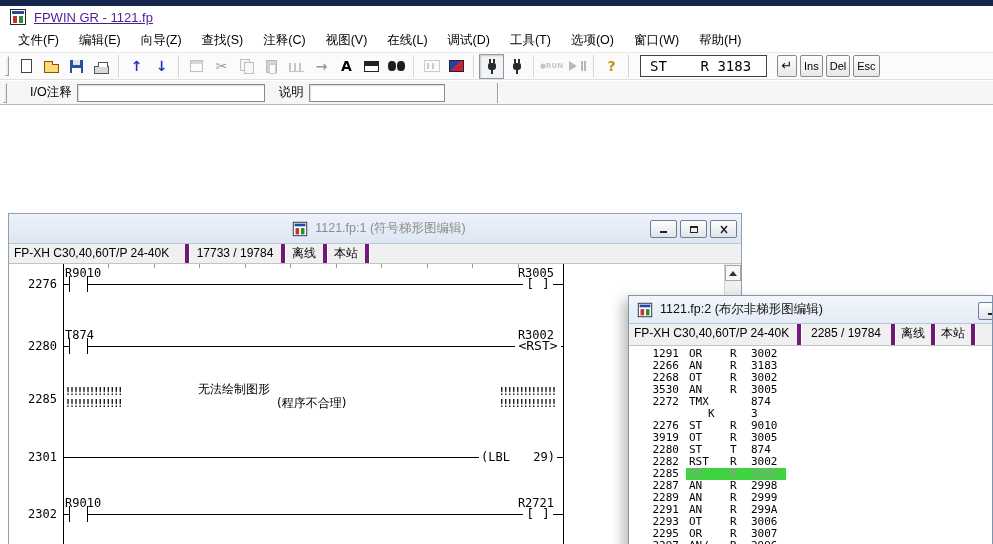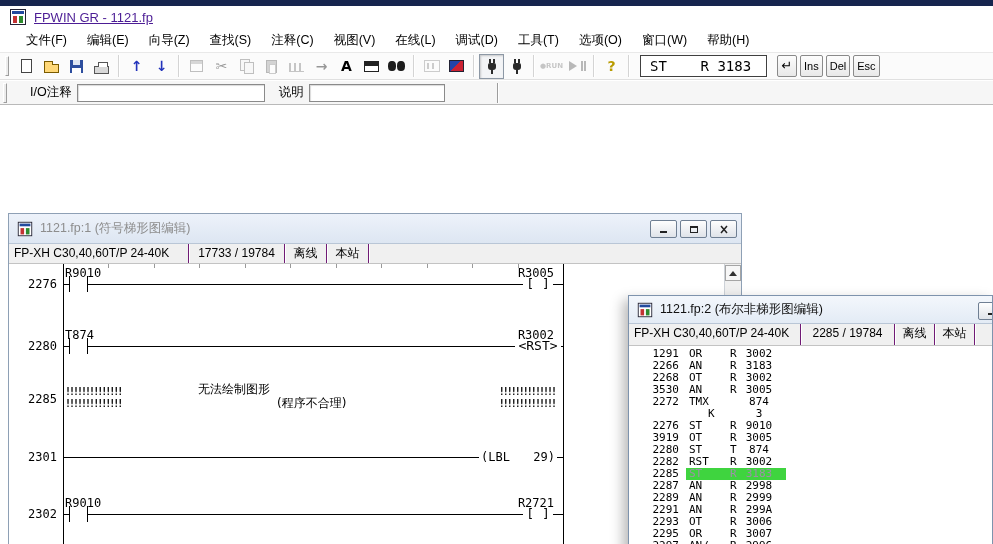--- a/index.html
+++ b/index.html
@@ -3,21 +3,21 @@
 <meta charset="utf-8">
 <style>
   * { margin:0; padding:0; box-sizing:border-box; }
   html,body { width:993px; height:544px; overflow:hidden; }
   body { position:relative; background:#fff; font-family:"Liberation Sans","DejaVu Sans",sans-serif; font-size:12px; color:#000; }
 
   
   #top-strip { position:absolute; left:0; top:0; width:993px; height:6px; background:#16254e; }
   #main-titlebar { position:absolute; left:0; top:6px; width:993px; height:22px; background:#fff; display:flex; align-items:center; padding-left:10px; }
   #main-title { margin-left:8px; font-size:13px; color:#4c1d95;text-decoration:underline; }
-  #menubar { position:absolute; left:0; top:28px; width:993px; height:24px; background:#fff; display:flex; align-items:flex-end; padding-left:16px; }
+  #menubar { position:absolute; left:0; top:28px; width:993px; height:24px; background:#fff; display:flex; align-items:flex-end; padding-left:8px; }
   .menu-item { padding:3px 10px; font-size:12.5px; cursor:default; }
   #toolbar { position:absolute; left:0; top:52px; width:993px; height:28px; background:#fbfbfb; border-top:1px solid #e9e9e9; border-bottom:1px solid #e0e0e0; display:flex; align-items:center; padding-left:2px; }
   #iobar { position:absolute; left:0; top:81px; width:993px; height:24px; background:#f6f6f6; border-bottom:1px solid #b9b9b9; display:flex; align-items:center; }
   #mdi { position:absolute; left:0; top:105px; width:993px; height:439px; background:#ffffff; }
 
   .grip { width:4px; height:20px; margin:0 5px 0 3px; border:1px solid; border-color:#ffffff #9d9d9d #9d9d9d #ffffff; background:#ececec; }
   .tsep { width:2px; height:22px; margin:0 4px; border-left:1px solid #d4d4d4; border-right:1px solid #ffffff; }
   .tbtn { width:25px; height:25px; display:flex; align-items:center; justify-content:center; position:relative; }
   .tbtn.framed { border:1px solid #8d98a5; background:#f3f4f6; box-shadow:inset 1px 1px 2px rgba(0,0,0,.18); }
   .tbtn.disabled { opacity:.40; filter:grayscale(1); }
@@ -62,31 +62,31 @@
   .io-input { height:18px; background:#fff; border:1px solid #8a8a8a; box-shadow:inset 1px 1px 1px rgba(0,0,0,.15); font-size:12px; padding:0 3px; }
   #io-comment-input { width:188px; margin-right:14px; }
   #io-desc-input { width:136px; }
   #iobar .io-endcap { width:2px; height:20px; margin-left:52px; border-left:1px solid #9d9d9d; border-right:1px solid #fff; }
 
   
   .child-win { position:absolute; border:1px solid #8ea0b5; background:#fff; overflow:hidden; }
   #win1 { left:8px; top:108px; width:734px; height:436px; z-index:1; }
   #win2 { left:628px; top:190px; width:365px; height:354px; z-index:5; box-shadow:-5px 5px 12px rgba(0,0,0,.28); border-color:#7e93ad; }
   .win-titlebar { height:30px; display:flex; align-items:center; padding-left:8px; border-bottom:1px solid #b9c6d6; position:relative; }
-  #win1 .win-titlebar { background:linear-gradient(#edf2fa,#dde6f2); }
+  #win1 .win-titlebar { background:linear-gradient(#edf2fa,#dde6f2);justify-content:center; }
   #win2 .win-titlebar { height:28px; background:linear-gradient(#f3f7fc,#e3ebf5); }
   .win-title { margin-left:7px; font-size:12.5px; }
   #win1 .win-title { color:#8d8d8d; }
   #win2 .win-title { color:#111; }
   .cap-btns { position:absolute; right:4px; top:6px; display:flex; gap:3px; }
   .cap-btn { width:27px; height:18px; background:linear-gradient(#fefefe,#dfe3e9); border:1px solid #6f7f93; border-radius:2px; display:flex; align-items:center; justify-content:center; }
   .win-statusbar { display:flex; align-items:center; background:#f0f0f0; border-bottom:1px solid #c3c3c3; font-size:12px; }
   #win1 .win-statusbar { height:20px; }
   #win2 .win-statusbar { height:22px; }
-  .st-cell { height:100%; line-height:19px; padding:0 5px; border-right:1px solid #701a75; box-shadow:1px 0 0 #fff; white-space:nowrap; overflow:hidden; }
+  .st-cell { height:100%; line-height:19px; padding:0 5px; border-right:4px solid #701a75; box-shadow:1px 0 0 #fff; white-space:nowrap; overflow:hidden; }
   .st-center { text-align:center; }
 
   
   #ladder-client { position:relative; width:100%; height:386px; background:#fff; }
   #ladder-svg { position:absolute; left:0; top:0; }
   #win1-scrollbar { position:absolute; right:0; top:0; width:17px; bottom:0; background:#f0f0f0; border-left:1px solid #cdd2d8; }
   #win1-scroll-up { width:16px; height:16px; margin-top:1px; background:#f7f7f7; border:1px solid #a5a5a5; display:flex; align-items:center; justify-content:center; }
   #win1-scroll-up::before { content:""; border-left:4px solid transparent; border-right:4px solid transparent; border-bottom:5px solid #333; }
   .ll { stroke:#000; stroke-width:1; shape-rendering:crispEdges; }
   .tick { stroke:#999; stroke-width:1; shape-rendering:crispEdges; }
@@ -95,21 +95,21 @@
   text.cjk { font-family:"DejaVu Sans","Liberation Sans",sans-serif; font-size:12px; fill:#000; }
   text.marks { font-family:"DejaVu Sans Mono",monospace; font-size:10px; font-weight:bold; letter-spacing:-2px; fill:#000; }
 
   
   #bool-list { position:relative; background:#fff; height:304px; padding-top:2px; font-family:"DejaVu Sans Mono",monospace; font-size:11px; overflow:hidden; }
   .b-row { position:relative; height:12px; line-height:12px; }
   .b-a { position:absolute; left:14px; width:36px; text-align:right; }
   .b-o { position:absolute; left:60px; }
   .b-o.k-indent { left:79px; }
   .b-t { position:absolute; left:101px; }
-  .b-v { position:absolute; left:104px; width:52px; text-align:center; }
+  .b-v { position:absolute; left:122px; width:52px; text-align:left; }
   .b-hlbg { position:absolute; left:57px; top:0; width:100px; height:12px; }
 
   
   .appicon { width:16px; height:16px; background:#fff; border:1px solid #223; position:relative; flex:none; }
   .appicon::before { content:""; position:absolute; left:1px; top:1px; right:1px; height:3px; background:#224a9e; }
   .appicon::after { content:""; position:absolute; left:2px; top:6px; width:4px; height:7px; background:#c23333; box-shadow:6px 0 0 #2d8a2d; }
   .appicon.sm { transform:scale(.9); }
 </style>
 </head>
 <body>

